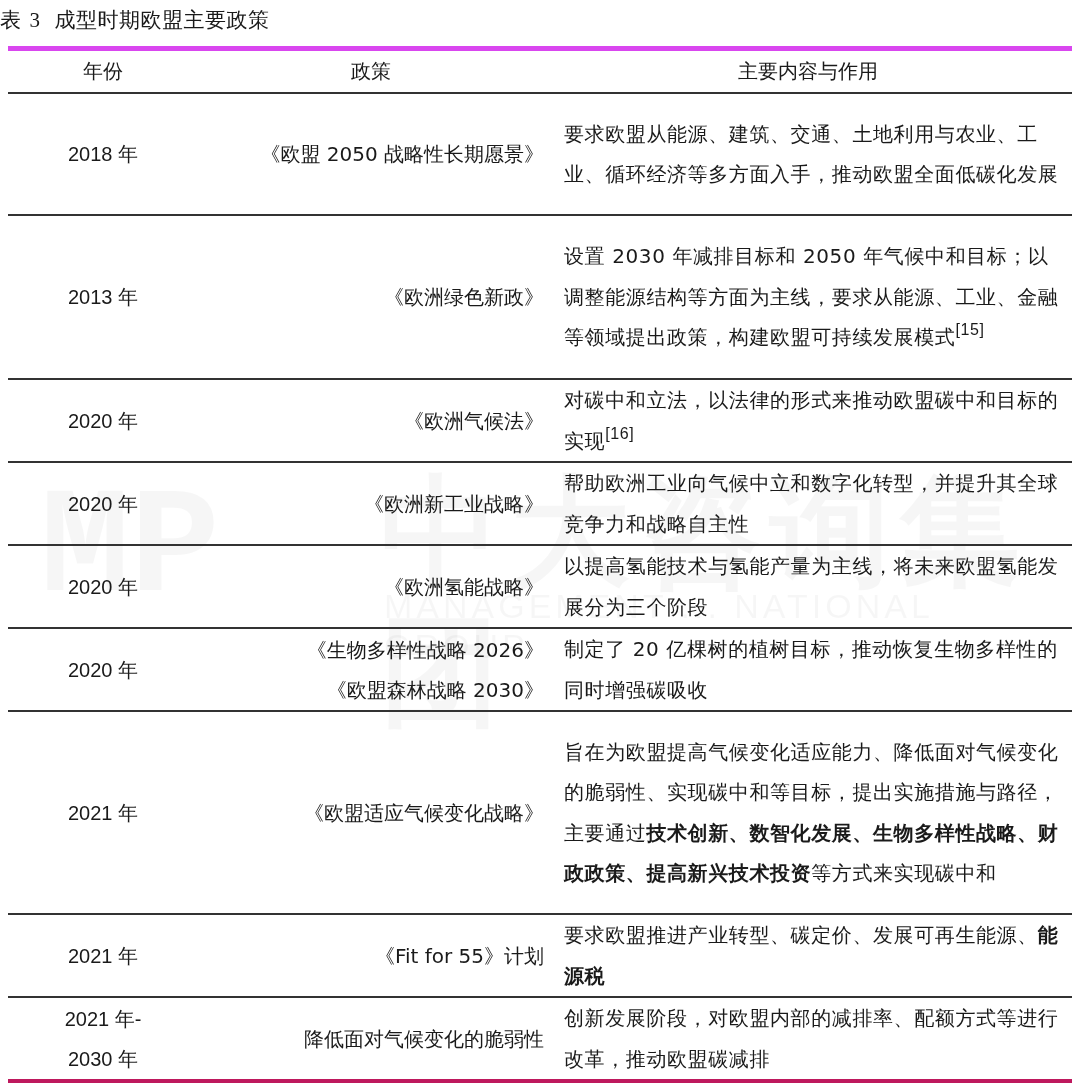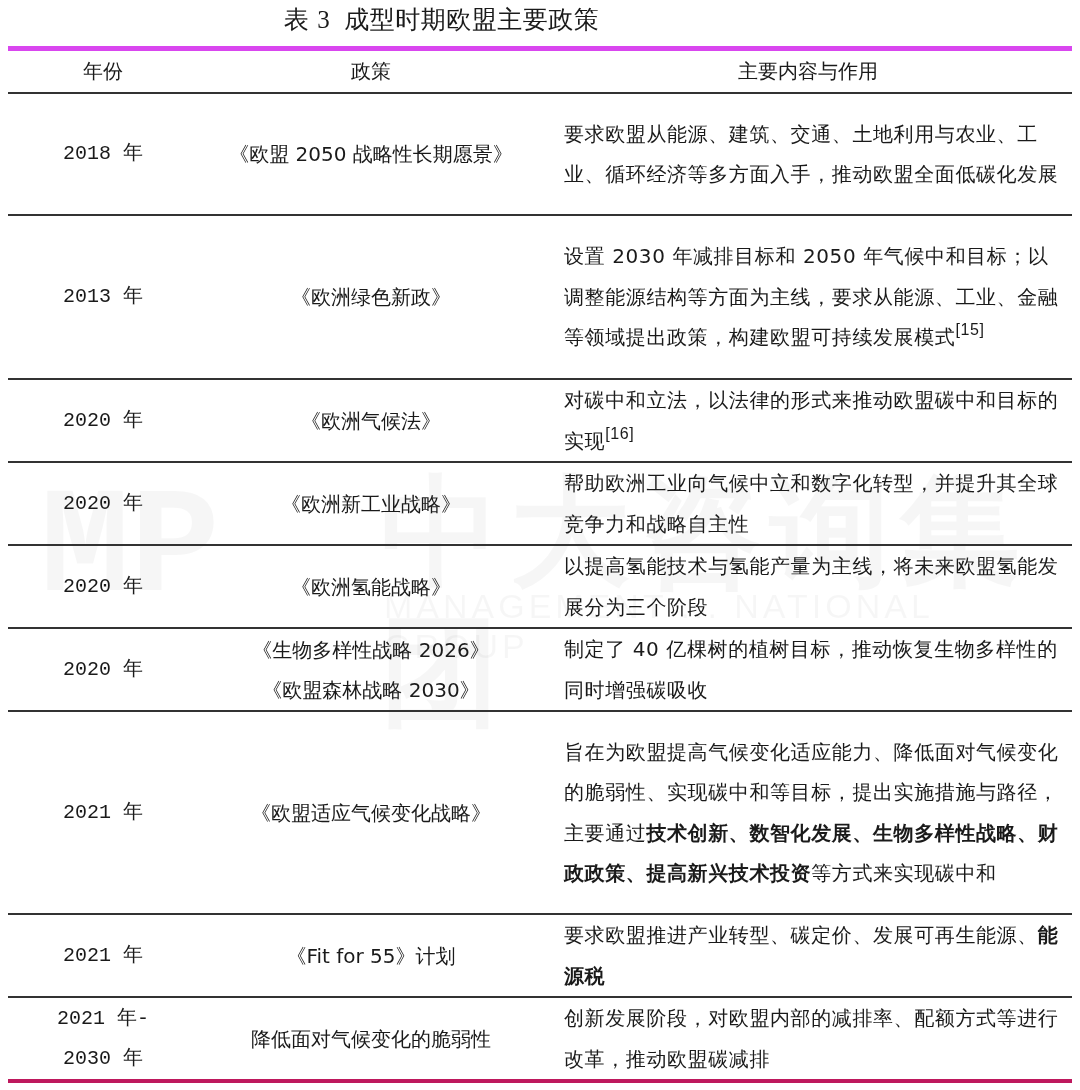--- a/index.html
+++ b/index.html
@@ -3,21 +3,21 @@
   <meta charset="utf-8">
   <style>
     html, body { margin: 0; padding: 0; background: #ffffff; }
     body {
       width: 1080px; height: 1090px; position: relative; overflow: hidden;
       font-family: "DejaVu Sans", "Liberation Sans", sans-serif;
       color: #1a1a1a;
     }
     .caption {
       position: absolute; top: 4px; left: 0; width: 883px;
-      text-align: center; font-size: 25px; letter-spacing: 0.5px;
+      text-align: left; font-size: 21px; letter-spacing: 0.5px;
       height: 32px; line-height: 32px;
     }
     .caption .num { font-family: "Liberation Serif", serif; margin: 0 14px 0 8px; }
     .watermark {
       position: absolute; left: 40px; top: 462px; width: 1010px; height: 160px;
       pointer-events: none; color: rgba(0,0,0,0.035);
     }
     .watermark .wm-logo { position: absolute; left: 0; top: 8px; font-size: 150px; font-weight: bold; font-family: Liberation Mono, monospace; line-height: 160px; }
     .watermark .wm-cn { position: absolute; left: 340px; top: 0; font-size: 120px; font-weight: bold; line-height: 140px; letter-spacing: 10px; }
     .watermark .wm-en { position: absolute; left: 344px; top: 124px; font-size: 34px; letter-spacing: 4px; line-height: 40px; font-family: "Liberation Sans", sans-serif; }
@@ -32,25 +32,25 @@
     thead tr { border-top: 5px solid #d946ef; border-bottom: 2px solid #333; }
     thead th {
       font-weight: normal; font-size: 20px; height: 41px; padding: 0;
       text-align: center; vertical-align: middle;
     }
     tbody tr { border-bottom: 2px solid #333; }
     tbody tr.last { border-bottom: 4px solid #be185d; }
     td { padding: 0; vertical-align: middle; }
     td.year {
       text-align: center; font-size: 20px;
-      font-family: Liberation Mono, monospace;
+      font-family: Liberation Sans, sans-serif;
       line-height: 40px;
     }
     td.policy-name {
-      text-align: center; font-size: 20px; line-height: 40px;
+      text-align: right; font-size: 20px; line-height: 40px;
     }
     td.policy-name .line { display: block; }
     td.content {
       font-size: 20px; line-height: 40.5px; padding-left: 20px; padding-right: 6px;
       letter-spacing: 0.6px;
     }
     td.content b { font-weight: bold; }
     sup.cite { font-size: 16px; font-family: Liberation Sans, sans-serif; vertical-align: 9px; line-height: 0; }
   </style>
 </head>
@@ -120,21 +120,21 @@
         </td>
       <td class="content"><span>以提高氢能技术与氢能产量为主线，将未来欧盟氢能发展分为三个阶段</span></td>
     </tr>
 
     <tr style="height:82px">
       <td class="year">2020 年</td>
       <td class="policy-name">
         <span class="line">《生物多样性战略 2026》</span>
         <span class="line">《欧盟森林战略 2030》</span>
       </td>
-      <td class="content"><span>制定了 40 亿棵树的植树目标，推动恢复生物多样性的同时增强碳吸收</span></td>
+      <td class="content"><span>制定了 20 亿棵树的植树目标，推动恢复生物多样性的同时增强碳吸收</span></td>
     </tr>
 
     <tr style="height:203px">
       <td class="year">2021 年</td>
       <td class="policy-name">
           <span class="line">《欧盟适应气候变化战略》</span>
         </td>
       <td class="content"><span>旨在为欧盟提高气候变化适应能力、降低面对气候变化的脆弱性、实现碳中和等目标，提出实施措施与路径，主要通过</span><b>技术创新、数智化发展、生物多样性战略、财政政策、提高新兴技术投资</b><span>等方式来实现碳中和</span></td>
     </tr>
 

